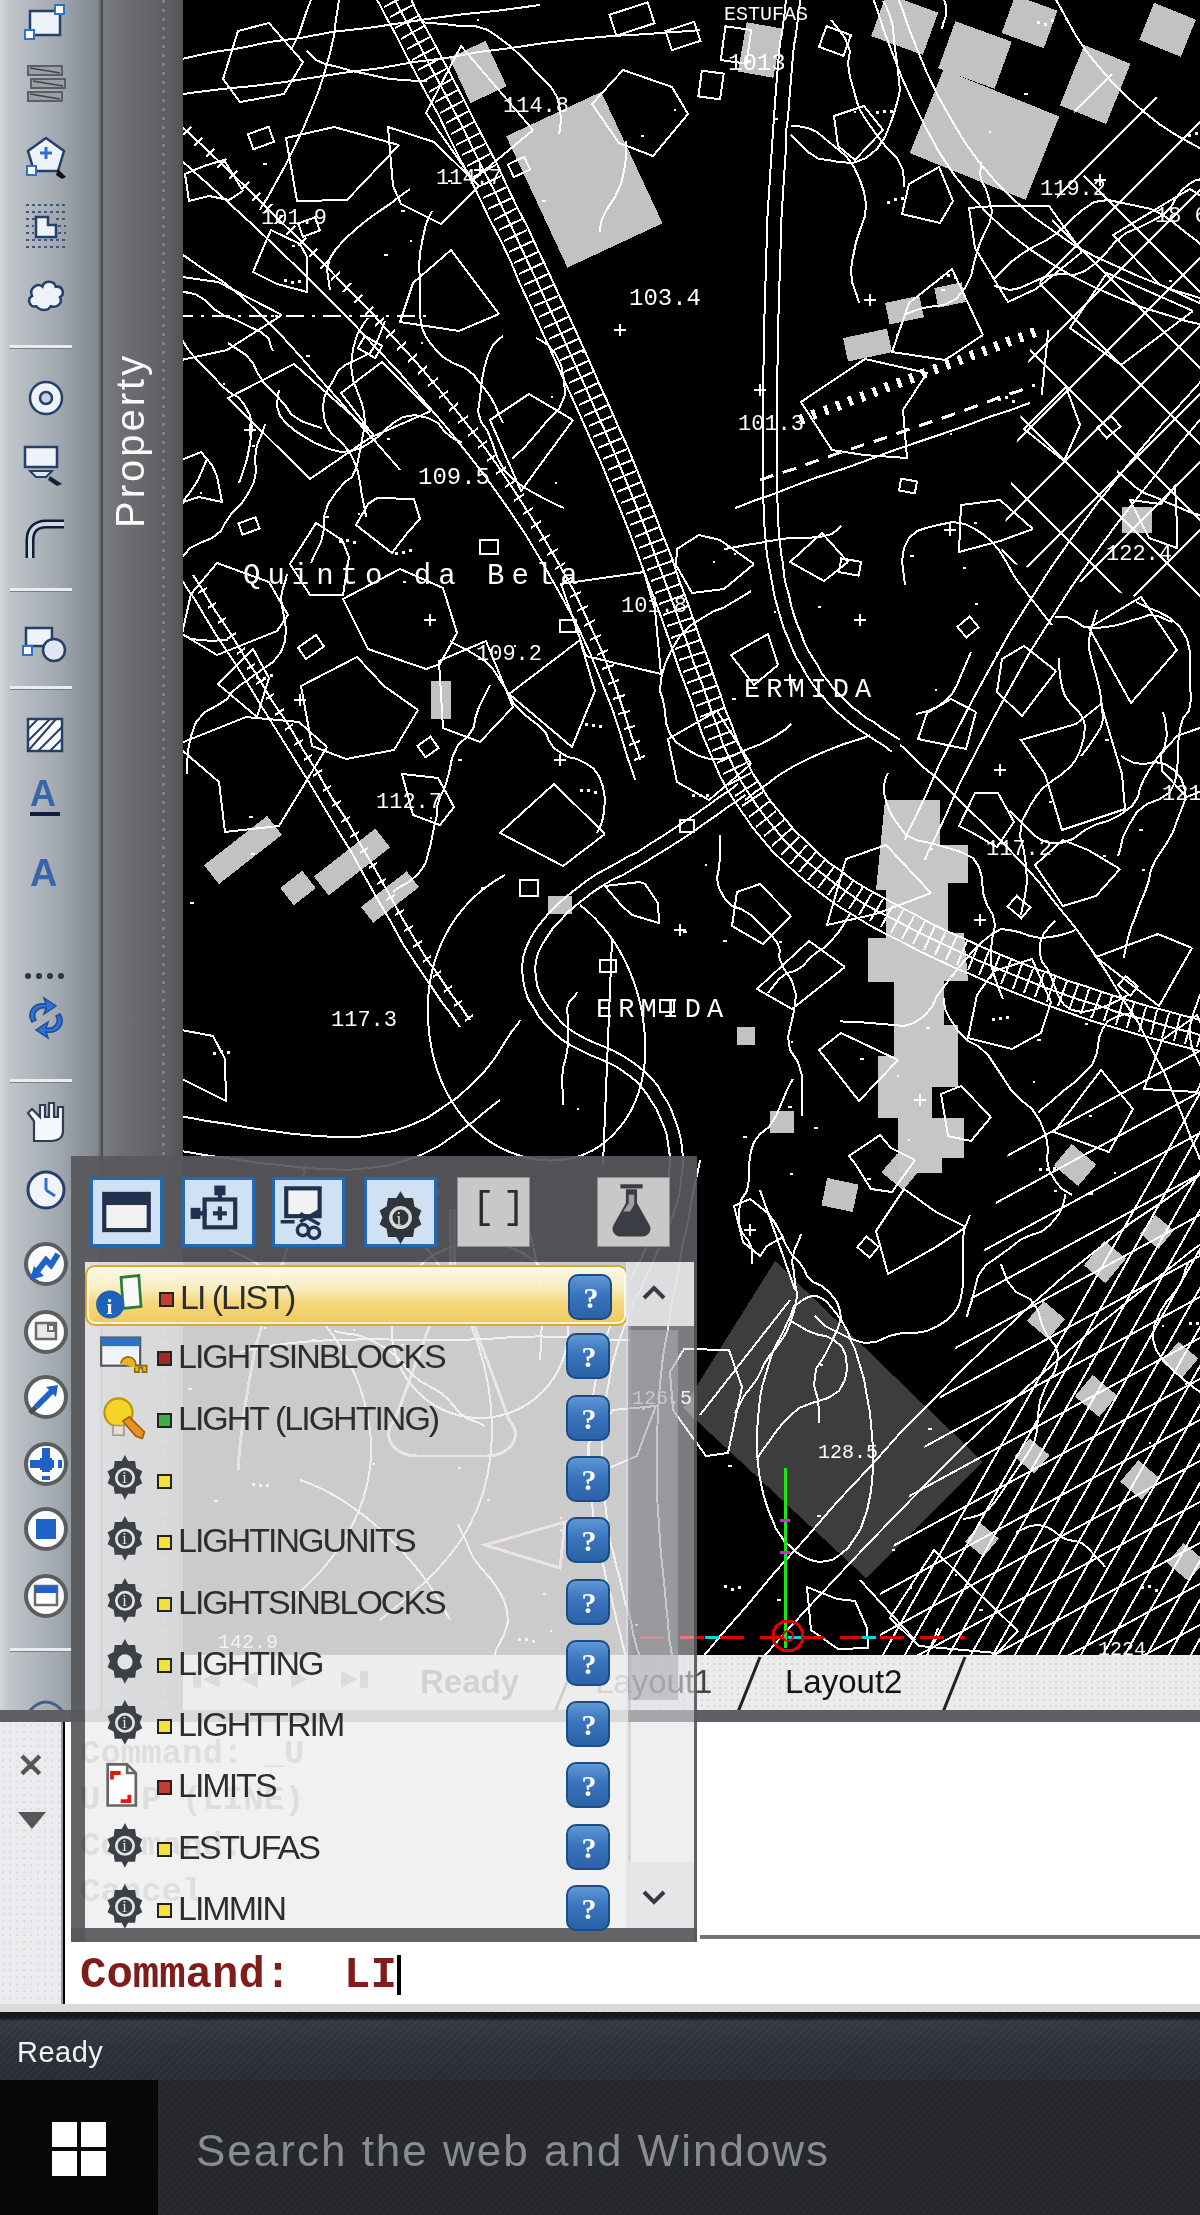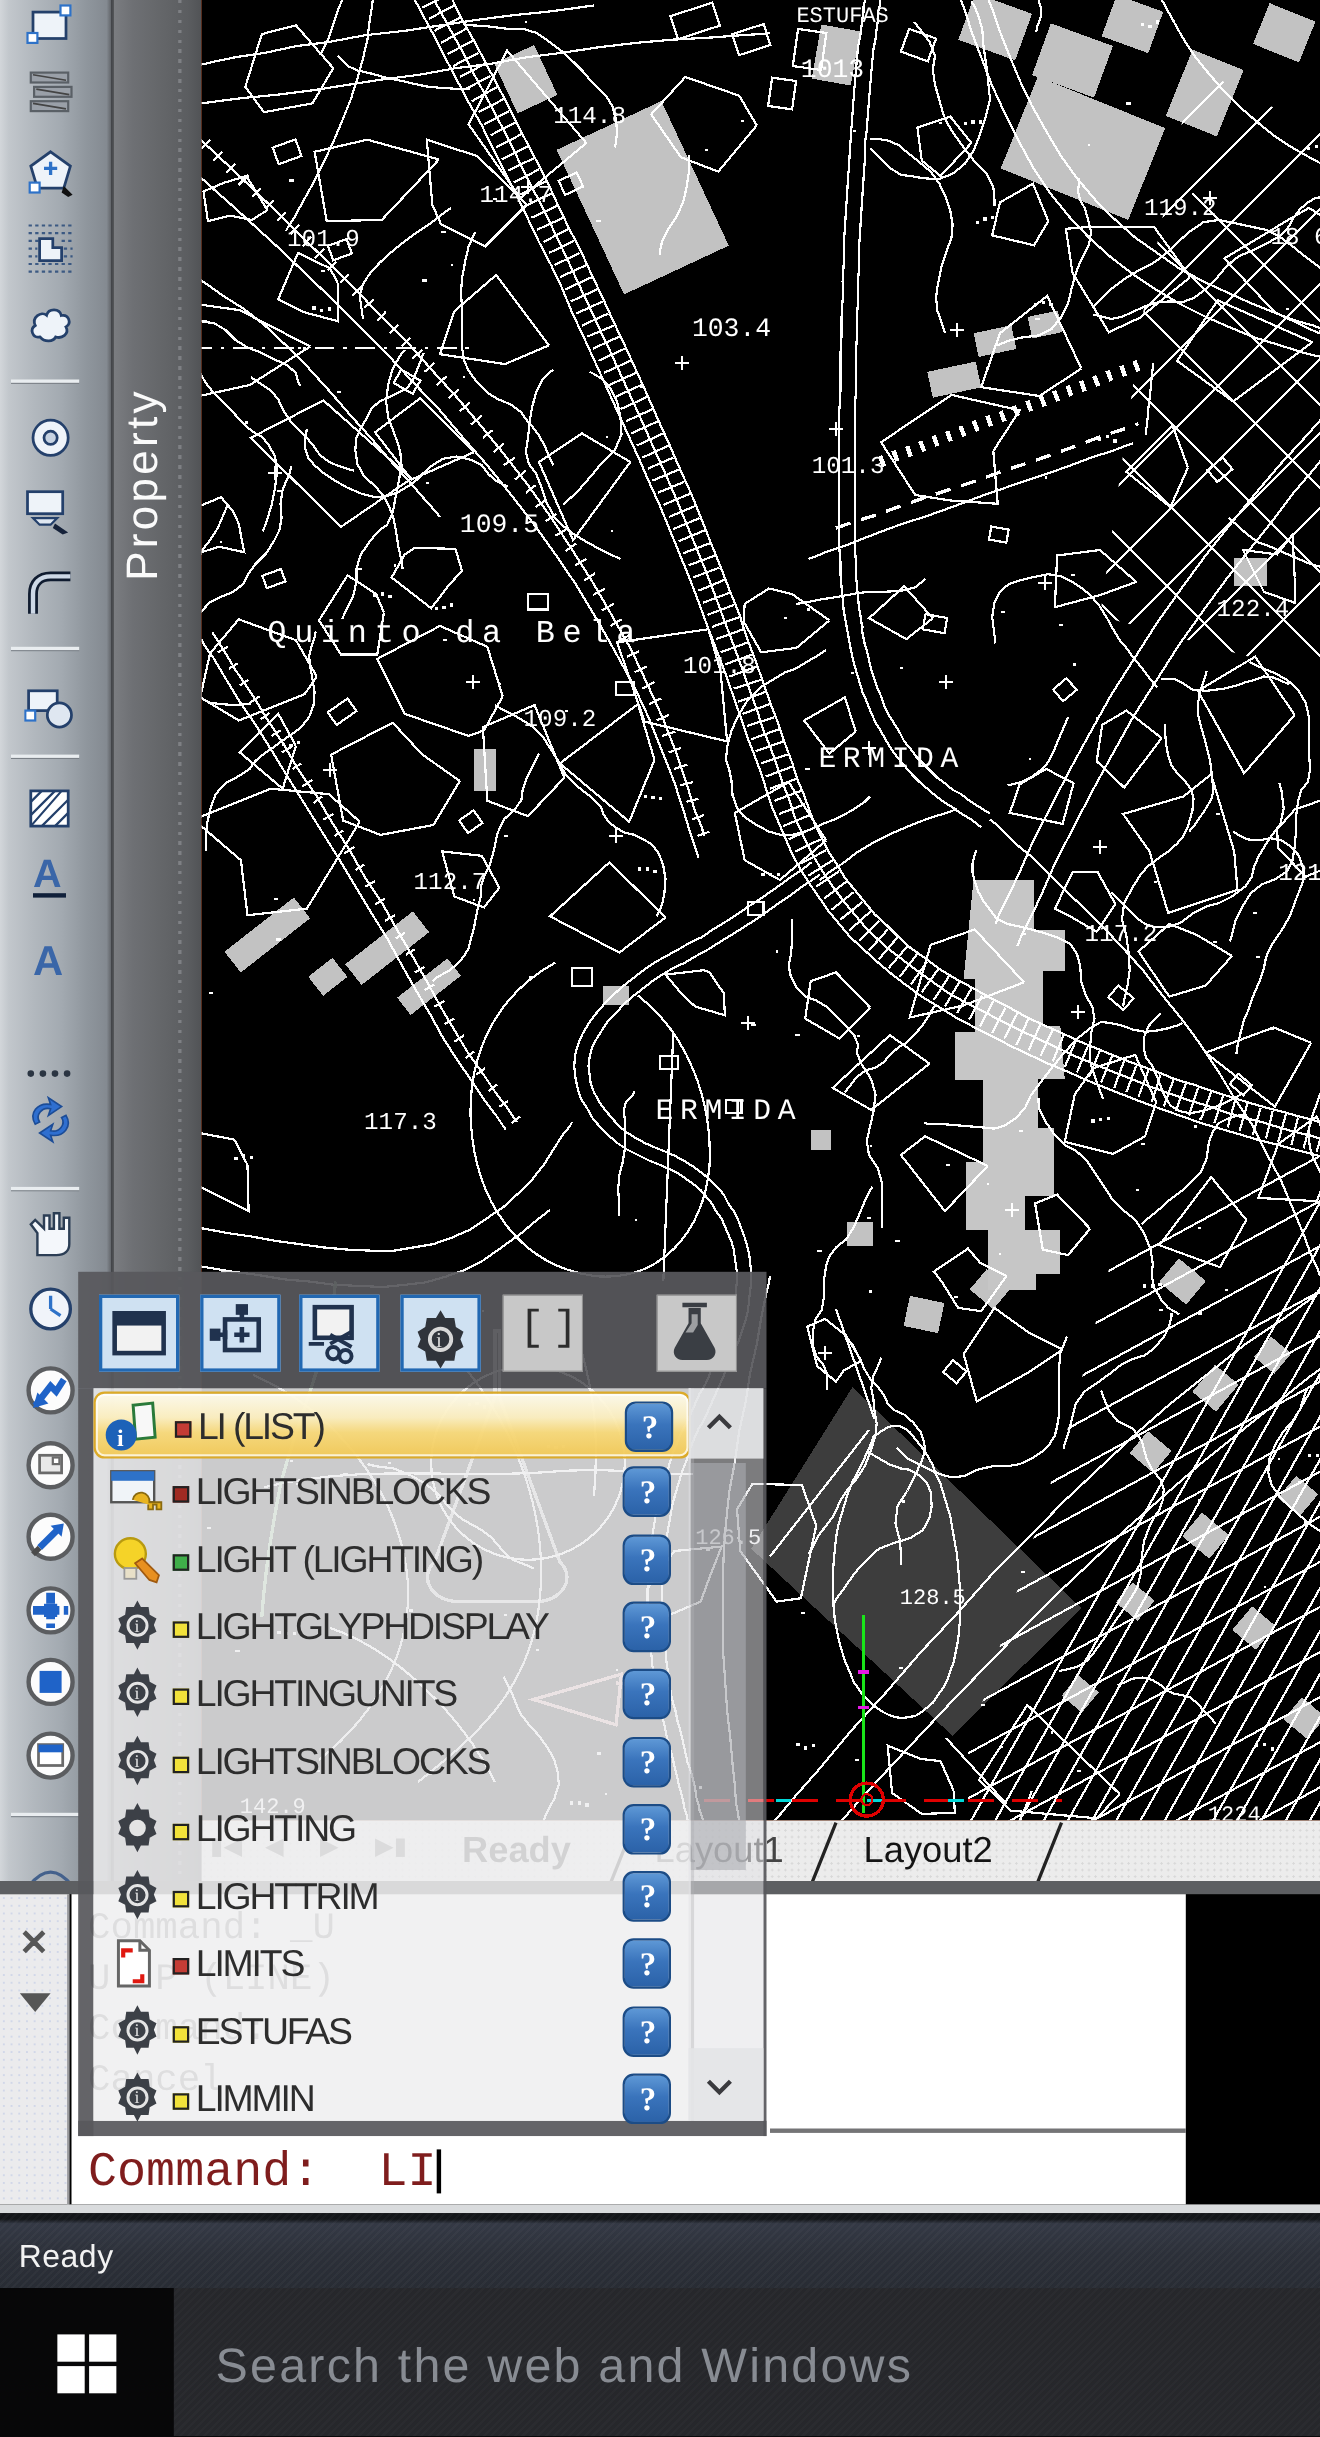--- a/index.html
+++ b/index.html
@@ -12,21 +12,21 @@
 #panel .dots{position:absolute;left:59px;top:0;width:3px;height:100%;background-image:repeating-linear-gradient(180deg,#7e8084 0 3px,transparent 3px 9px)}
 #ptitle{position:absolute;left:5px;top:345px;width:40px;height:190px;writing-mode:vertical-rl;transform:rotate(180deg);color:#fafafa;font-size:40px;letter-spacing:3px;text-align:center}
 
 #canvas{left:183px;top:0;width:1017px;height:1655px;background:#c2410c;overflow:hidden}
 
 #tabstrip{left:183px;top:1655px;width:1017px;height:57px;background:#ececec;background-image:radial-gradient(#d8d8d8 1px,transparent 1px);background-size:6px 6px;border-bottom:1px solid #9a9a9a;overflow:hidden}
 .tabtxt{position:absolute;top:8px;font-size:33px;color:#141414}
 
 #cmdband{left:0;top:1710px;width:1200px;height:12px;background:#5d5f62}
 
-#cmdwin{left:65px;top:1722px;width:1013px;height:282px;background:#fff;font-family:"Liberation Mono",monospace;font-weight:normal;overflow:hidden}
+#cmdwin{left:65px;top:1722px;width:1135px;height:282px;background:#fff;font-family:"Liberation Mono",monospace;font-weight:bold;overflow:hidden}
 #cmdwin .hist{position:absolute;left:15px;color:#808080;font-size:34px;white-space:pre}
 #cmdwin .cur{position:absolute;left:15px;top:1948px;color:#7f1d1d;font-size:44px;white-space:pre}
 #gutter{left:0;top:1722px;width:63px;height:282px;background:#ebebed;border-right:2px solid #9a9a9c;background-image:radial-gradient(rgba(170,185,225,0.4) 1px,transparent 1px);background-size:7px 7px}
 #gutter .x{position:absolute;left:17px;top:24px;font-size:33px;color:#565656;font-weight:bold;font-family:"Liberation Sans",sans-serif}
 #gutter .dn{position:absolute;left:18px;top:90px;width:0;height:0;border-left:14px solid transparent;border-right:14px solid transparent;border-top:17px solid #565656}
 #bstrip{left:0;top:2004px;width:1200px;height:8px;background:#d9dbdd}
 
 #status{left:0;top:2012px;width:1200px;height:68px;background:linear-gradient(180deg,#14161a 0,#14161a 8%,#343945 14%,#2c3039 55%,#282c34 100%);color:#f2f2f2;font-size:29px}
 #status:after{content:"";position:absolute;left:0;top:0;width:100%;height:100%;background:repeating-linear-gradient(135deg,rgba(255,255,255,0.028) 0 2px,transparent 2px 5px)}
 #status span{position:absolute;left:17px;top:24px;letter-spacing:0.5px}
@@ -628,21 +628,20 @@
           <span class="txt">LIGHT (LIGHTING)</span>
           <span class="help">?</span>
         </div>
         <div class="prow" style="top:187px">
           <svg class="abs" style="left:14px;top:5px" width="52" height="52" viewBox="0 0 48 48">
             <path fill="#3c4047" d="M24 4l3.2 6h7l1 7 6.2 3.4-2.4 6 2.4 6-6.2 3.4-1 7h-7L24 49l-3.2-6.2h-7l-1-7L6.6 32.4l2.4-6-2.4-6 6.2-3.4 1-7h7z" transform="scale(0.92) translate(2 -3)"></path>
             <circle cx="24" cy="22" r="8" fill="none" stroke="#e4e4e4" stroke-width="2.5"></circle>
             <text x="21.5" y="27" font-size="15" fill="#e4e4e4" font-family="Liberation Serif">i</text>
           </svg>
           <span class="sq" style="background:#f2e23a"></span>
-          <span class="txt">LIGHTGLYPHDISPLAY</span>
           <span class="help">?</span>
         </div>
         <div class="prow" style="top:248px">
           <svg class="abs" style="left:14px;top:5px" width="52" height="52" viewBox="0 0 48 48">
             <path fill="#3c4047" d="M24 4l3.2 6h7l1 7 6.2 3.4-2.4 6 2.4 6-6.2 3.4-1 7h-7L24 49l-3.2-6.2h-7l-1-7L6.6 32.4l2.4-6-2.4-6 6.2-3.4 1-7h7z" transform="scale(0.92) translate(2 -3)"></path>
             <circle cx="24" cy="22" r="8" fill="none" stroke="#e4e4e4" stroke-width="2.5"></circle>
             <text x="21.5" y="27" font-size="15" fill="#e4e4e4" font-family="Liberation Serif">i</text>
           </svg>
           <span class="sq" style="background:#f2e23a"></span>
           <span class="txt">LIGHTINGUNITS</span>

